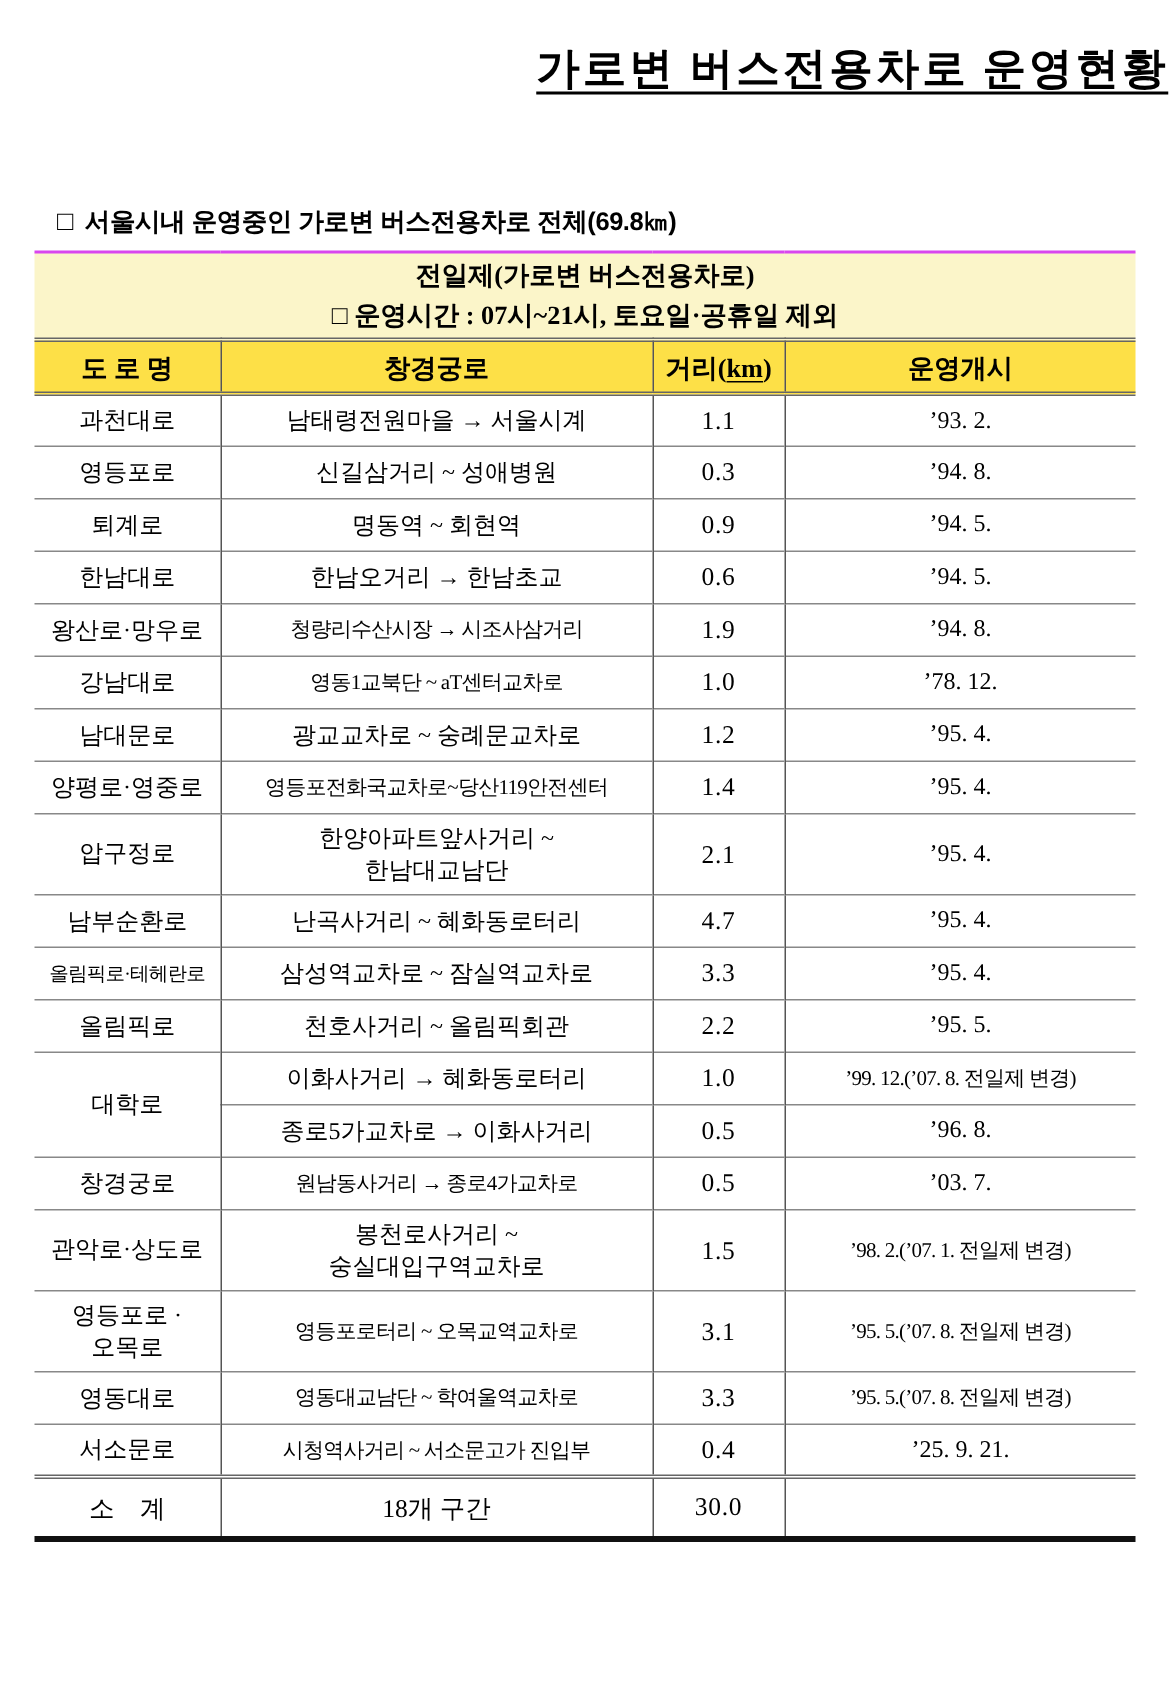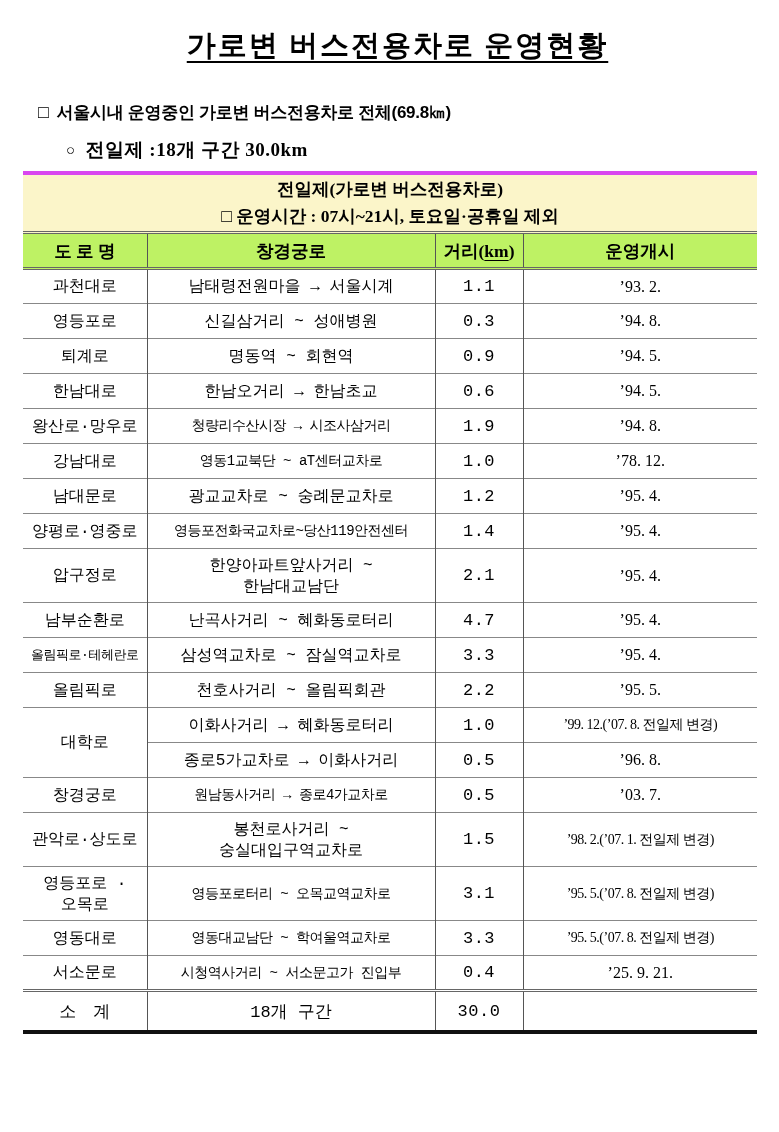--- a/index.html
+++ b/index.html
@@ -4,88 +4,85 @@
 <style>
   html, body { margin: 0; padding: 0; }
   body {
     width: 779px; height: 1132px;
     background: #ffffff; color: #000;
     font-family: "Liberation Serif", "DejaVu Serif", serif;
     overflow: hidden;
   }
   .doc-title {
     margin: 26px 0 0 16px;
-    text-align: center;
+    text-align: right;
     font-size: 29px; font-weight: bold;
     letter-spacing: 2px;
   }
   .doc-title .underlined {
     text-decoration: underline;
     text-decoration-thickness: 2px;
     text-underline-offset: 6px;
   }
-  .summary { margin: 35px 0 0 38px; }
+  .summary { margin: 70px 0 0 38px; }
   .summary-total {
     font-family: "Liberation Sans", "DejaVu Sans", sans-serif;
     font-size: 17px; font-weight: 600; letter-spacing: -0.3px;
   }
   .summary-total .sq { font-size: 18px; margin-right: 8px; }
   .summary-item {
     margin: 13px 0 0 28px;
     font-size: 19px; font-weight: bold; letter-spacing: 0.5px;
   }
   .summary-item .ci { font-size: 15px; margin-right: 10px; vertical-align: 1px; }
 
   table.lane-table {
     border-collapse: collapse; table-layout: fixed;
     width: 734px; margin: 8px 0 0 23px;
-    border-top: 4px solid #d946ef;
+    border-top: 2px solid #d946ef;
     border-bottom: 4px solid #111;
   }
   .thead-title-cell {
     background: #FBF5C9;
     border-bottom: 3px double #666;
     text-align: center; font-weight: bold; font-size: 17.5px;
     height: 56px; line-height: 1.55; padding: 0;
   }
   tr.col-header-row th {
-    background: #bef264;
+    background: #fde047;
     border-bottom: 3px double #666;
     font-weight: bold; font-size: 17.5px; height: 33px; padding: 0 2px;
   }
   tr.col-header-row th:not(:last-child) { border-right: 1px solid #555; }
   .unit-underline { text-decoration: underline; text-underline-offset: 3px; }
 
   tbody td {
     border-top: 1px solid #888;
     text-align: center; font-size: 16px; padding: 1px 4px;
     white-space: pre-line; word-break: keep-all;
     overflow: hidden;
   }
-  tbody td:not(:last-child) { border-right: 1px solid #555; font-family: Liberation Mono, monospace; }
+  tbody td:not(:last-child) { border-right: 1px solid #555; }
   tbody tr { height: 35px; }
   tbody tr.tall { height: 54px; }
   tbody td.col-distance { font-size: 17px; letter-spacing: 0.5px; }
   tbody td.small { font-size: 13px; letter-spacing: -0.5px; }
   tbody td.condensed { font-size: 14px; letter-spacing: -0.5px; }
   tr.footer-row td { border-top: 3px double #666; font-size: 17px; height: 36px; }
 </style>
 </head>
 <body>
 
 <div class="doc-title">
   <span class="underlined">가로변 버스전용차로 운영현황</span>
 </div>
 
 <div class="summary">
   <div class="summary-total">
     <span class="sq">□</span><span>서울시내 운영중인 가로변 버스전용차로 전체(69.8㎞)</span>
-  </div>
-  <div class="summary-item">
-    <span class="ci">○</span><span>전일제 :18개 구간 30.0km</span>
   </div>
 </div>
 
 <table class="lane-table">
   <colgroup>
     <col style="width:124px">
       <col style="width:288px">
       <col style="width:88px">
       <col style="width:234px">
   </colgroup>

